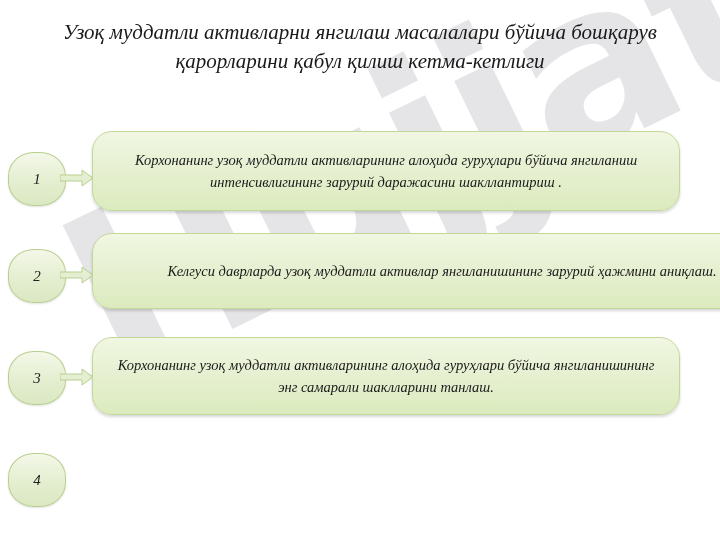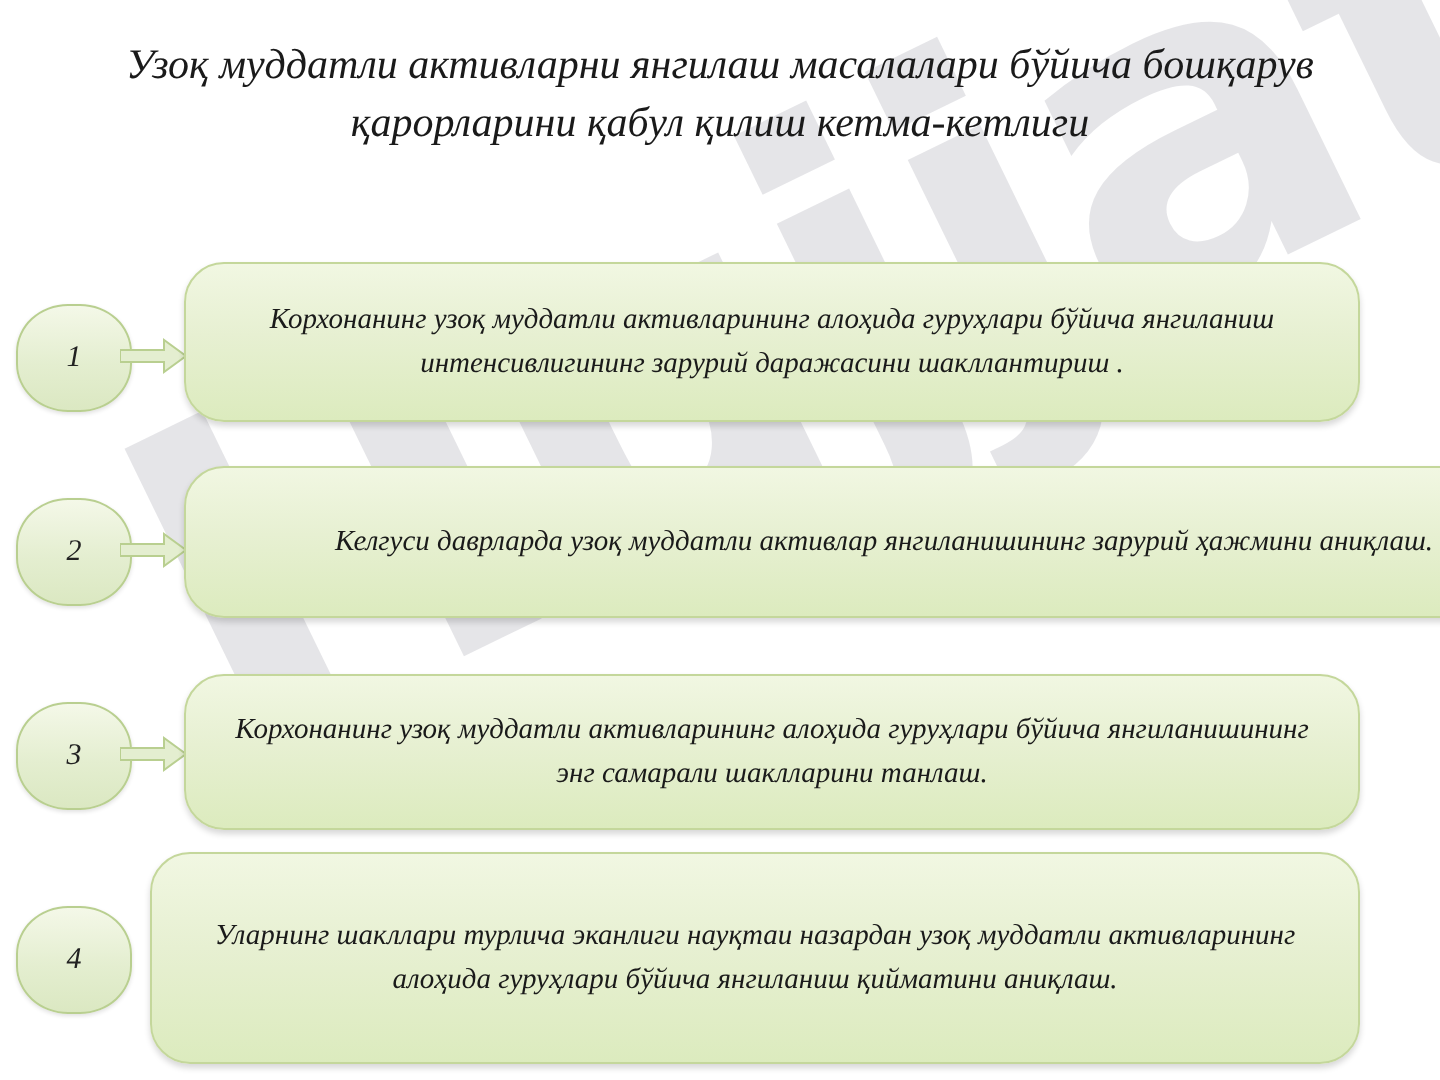--- a/index.html
+++ b/index.html
@@ -150,18 +150,15 @@
     <svg class="arrow" style="left:60px; top:367px;" viewBox="0 0 34 20">
       <path d="M0 7 L22 7 L22 2 L33 10 L22 18 L22 13 L0 13 Z" fill="#e4eed0" stroke="#b9cf90" stroke-width="1"></path>
     </svg>
     <div class="box" style="left:92px; top:337px; width:588px; height:78px;">
       <div class="box-text">Корхонанинг узоқ муддатли активларининг алоҳида гуруҳлари бўйича янгиланишининг энг самарали шаклларини танлаш.</div>
     </div>
 
     <div class="num-oval" style="left:8px; top:453px;">
       <span>4</span>
     </div>
-    <div class="box" style="left:75px; top:426px; width:605px; height:106px;">
-      <div class="box-text">Уларнинг шакллари турлича эканлиги науқтаи назардан  узоқ муддатли активларининг алоҳида гуруҳлари бўйича янгиланиш қийматини аниқлаш.</div>
-    </div>
 
   </div>
 </div>
 
 </body></html>

